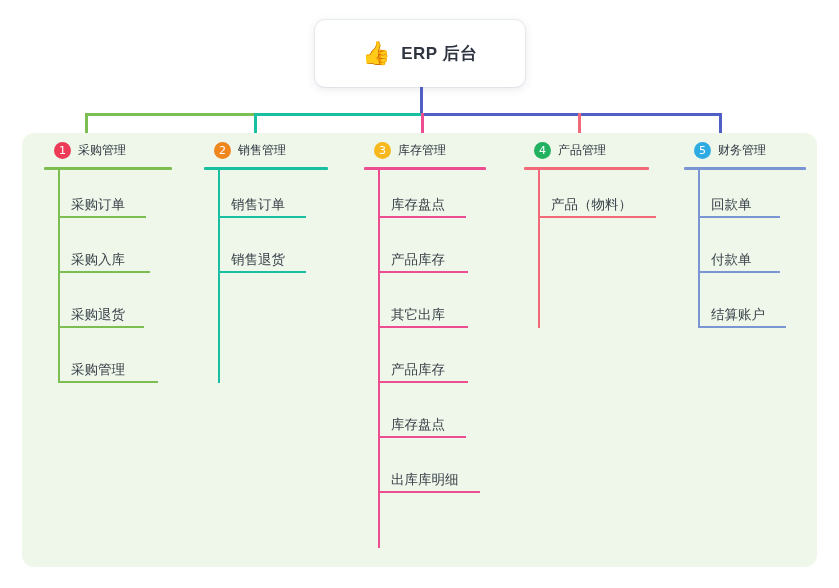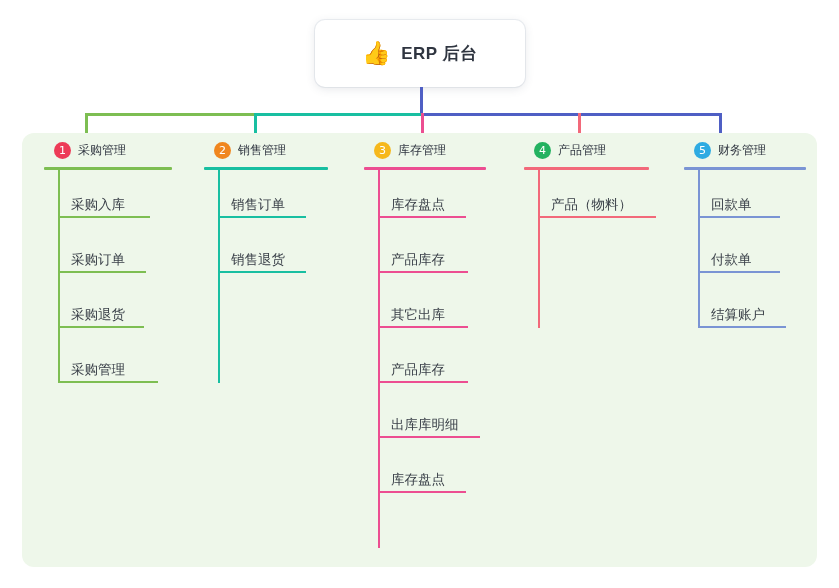--- a/index.html
+++ b/index.html
@@ -137,28 +137,28 @@
 <div id="panel">
   <div class="col" id="col-0">
       <div class="col-head">
         <span class="badge" style="background: rgb(237, 59, 87);">1</span>
         <span class="col-title">采购管理</span>
       </div>
       <div class="head-rule" style="background: rgb(125, 190, 82); width: 128px;"></div>
       <div class="col-body">
         <div class="spine" style="background: rgb(125, 190, 82); height: 213px;"></div>
         <div class="item">
+          <span class="item-label">采购订单</span>
+          <div class="item-rule" style="background: rgb(125, 190, 82); width: 88px;"></div>
+        </div>
+        <div class="item">
           <span class="item-label">采购入库</span>
           <div class="item-rule" style="background: rgb(125, 190, 82); width: 92px;"></div>
         </div>
         <div class="item">
-          <span class="item-label">采购订单</span>
-          <div class="item-rule" style="background: rgb(125, 190, 82); width: 88px;"></div>
-        </div>
-        <div class="item">
           <span class="item-label">采购退货</span>
           <div class="item-rule" style="background: rgb(125, 190, 82); width: 86px;"></div>
         </div>
         <div class="item">
           <span class="item-label">采购管理</span>
           <div class="item-rule" style="background: rgb(125, 190, 82); width: 100px;"></div>
         </div>
       </div>
     </div>
   <div class="col" id="col-1">
@@ -197,27 +197,27 @@
         </div>
         <div class="item">
           <span class="item-label">其它出库</span>
           <div class="item-rule" style="background: rgb(236, 78, 145); width: 90px;"></div>
         </div>
         <div class="item">
           <span class="item-label">产品库存</span>
           <div class="item-rule" style="background: rgb(236, 78, 145); width: 90px;"></div>
         </div>
         <div class="item">
+          <span class="item-label">库存盘点</span>
+          <div class="item-rule" style="background: rgb(236, 78, 145); width: 88px;"></div>
+        </div>
+        <div class="item">
           <span class="item-label">出库库明细</span>
           <div class="item-rule" style="background: rgb(236, 78, 145); width: 102px;"></div>
         </div>
-        <div class="item">
-          <span class="item-label">库存盘点</span>
-          <div class="item-rule" style="background: rgb(236, 78, 145); width: 88px;"></div>
-        </div>
       </div>
     </div>
   <div class="col" id="col-3">
       <div class="col-head">
         <span class="badge" style="background: rgb(35, 178, 96);">4</span>
         <span class="col-title">产品管理</span>
       </div>
       <div class="head-rule" style="background: rgb(242, 105, 122); width: 125px;"></div>
       <div class="col-body">
         <div class="spine" style="background: rgb(242, 105, 122); height: 158px;"></div>

